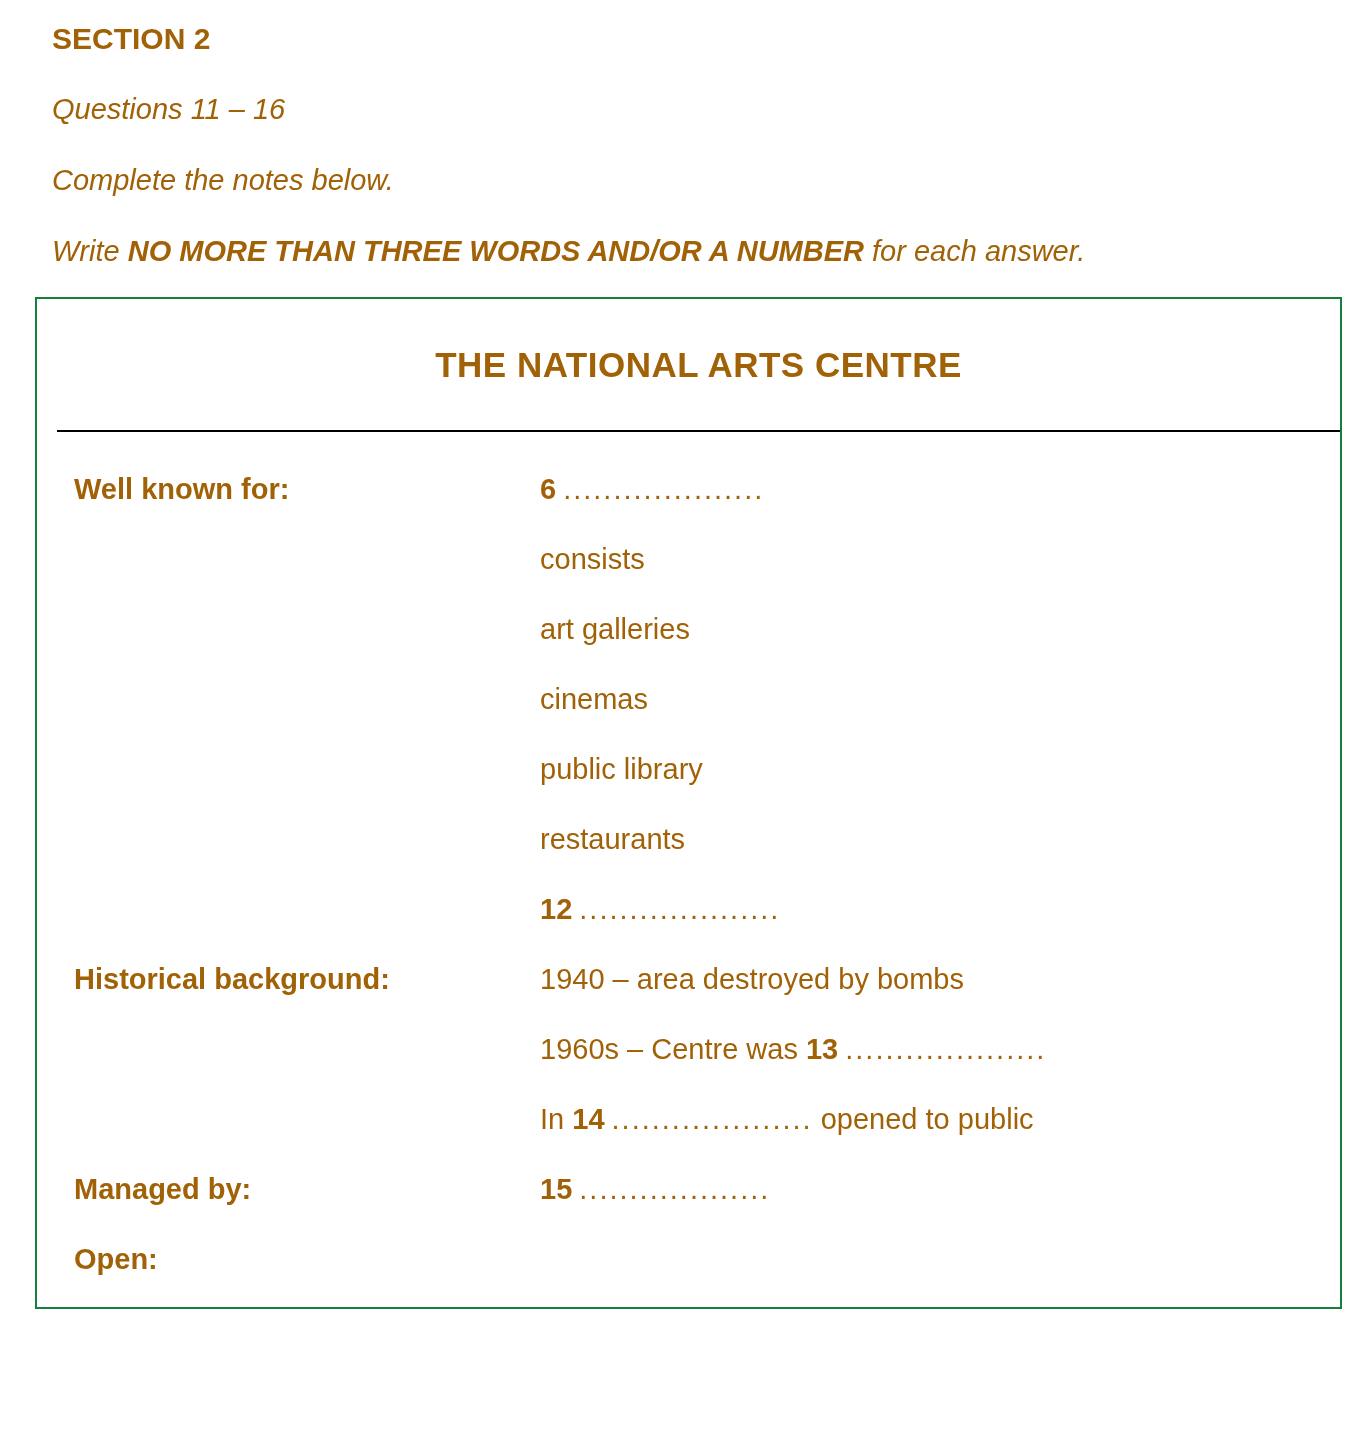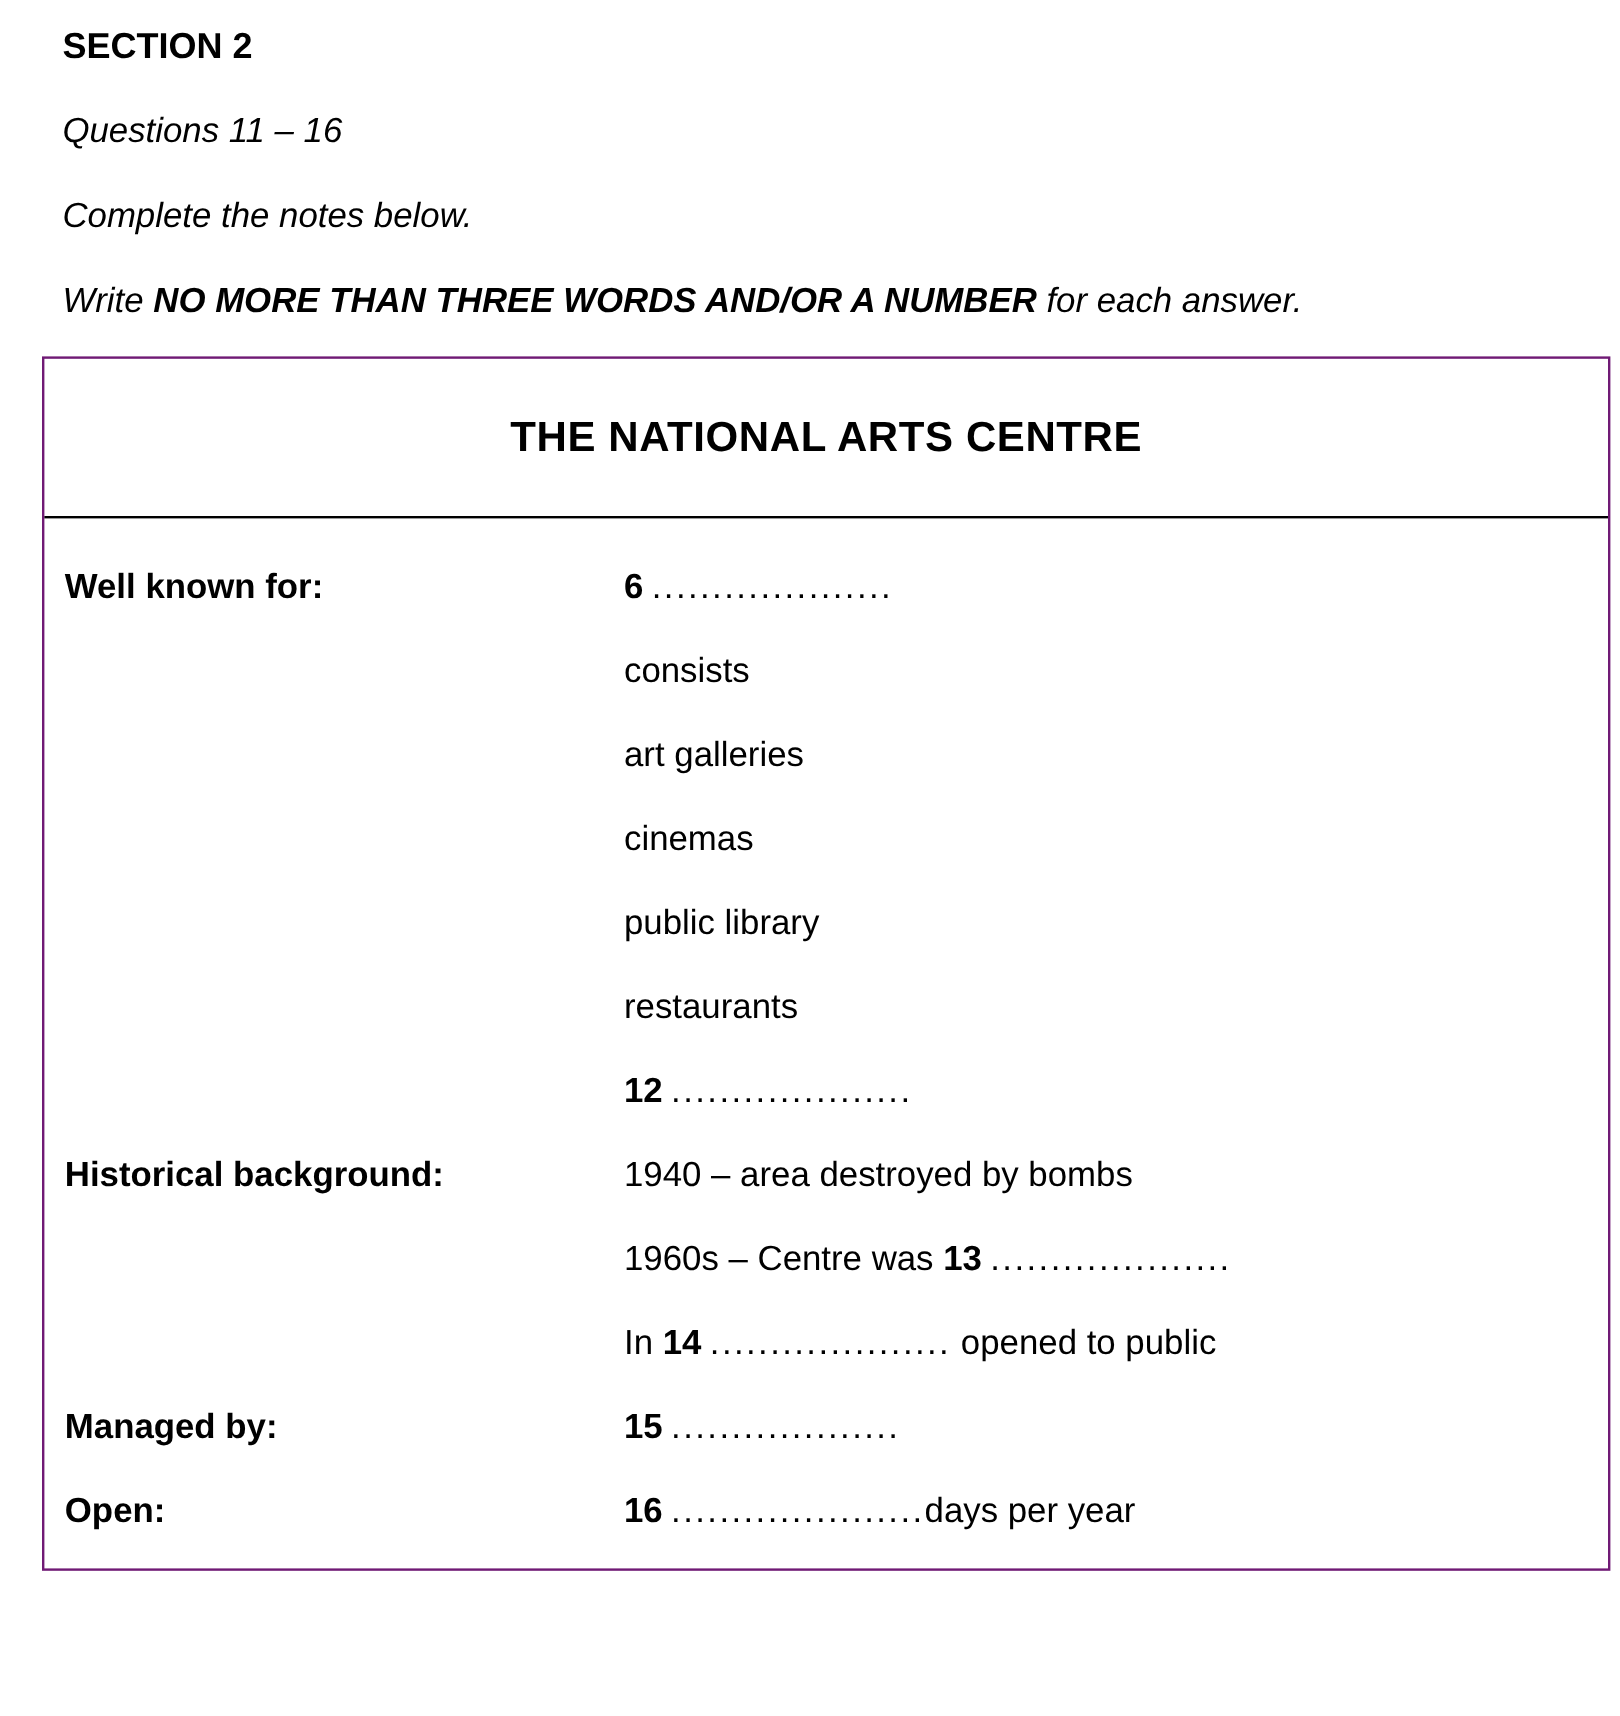--- a/index.html
+++ b/index.html
@@ -1,21 +1,21 @@
 <!DOCTYPE html>
 <html><head>
 <meta charset="utf-8">
 <style>
   html, body { margin: 0; padding: 0; background: #ffffff; }
   .page {
     position: relative;
     width: 1350px;
     height: 1430px;
     background: #ffffff;
-    color: #000000;
+    color: #a16207;
     font-family: "Liberation Sans", sans-serif;
     overflow: hidden;
   }
   .header { padding: 22px 0 0 52px; }
   .header p { margin: 0; }
   .section-title {
     font-size: 30px;
     font-weight: bold;
     line-height: 34px;
   }
@@ -34,22 +34,23 @@
   .write-line {
     margin-top: 37px !important;
     font-size: 29px;
     font-style: italic;
     line-height: 34px;
   }
   .write-line .bold { font-weight: bold; }
 
   .notes-box {
     margin: 29px 8px 0 35px;
-    border: 2px solid #701a75;
+    border: 2px solid #15803d;
     background: #ffffff;
+    padding-left: 20px;
   }
   .box-title {
     height: 131px;
     display: flex;
     align-items: center;
     justify-content: center;
     font-size: 35px;
     font-weight: bold;
     border-bottom: 2px solid #000000;
     letter-spacing: 0.5px;
@@ -139,19 +140,18 @@
         <div class="content"><span>In </span><span class="num">14</span><span class="dots">....................</span><span> opened to public</span></div>
       </div>
 
       <div class="row">
         <div class="lbl">Managed by:</div>
         <div class="content"><span></span><span class="num">15</span><span class="dots">...................</span><span></span></div>
       </div>
 
       <div class="row">
         <div class="lbl">Open:</div>
-        <div class="content"><span></span><span class="num">16</span><span class="dots">.....................</span><span>days per year</span></div>
       </div>
 
     </div>
   </div>
 
 </div>
 
 </body></html>

